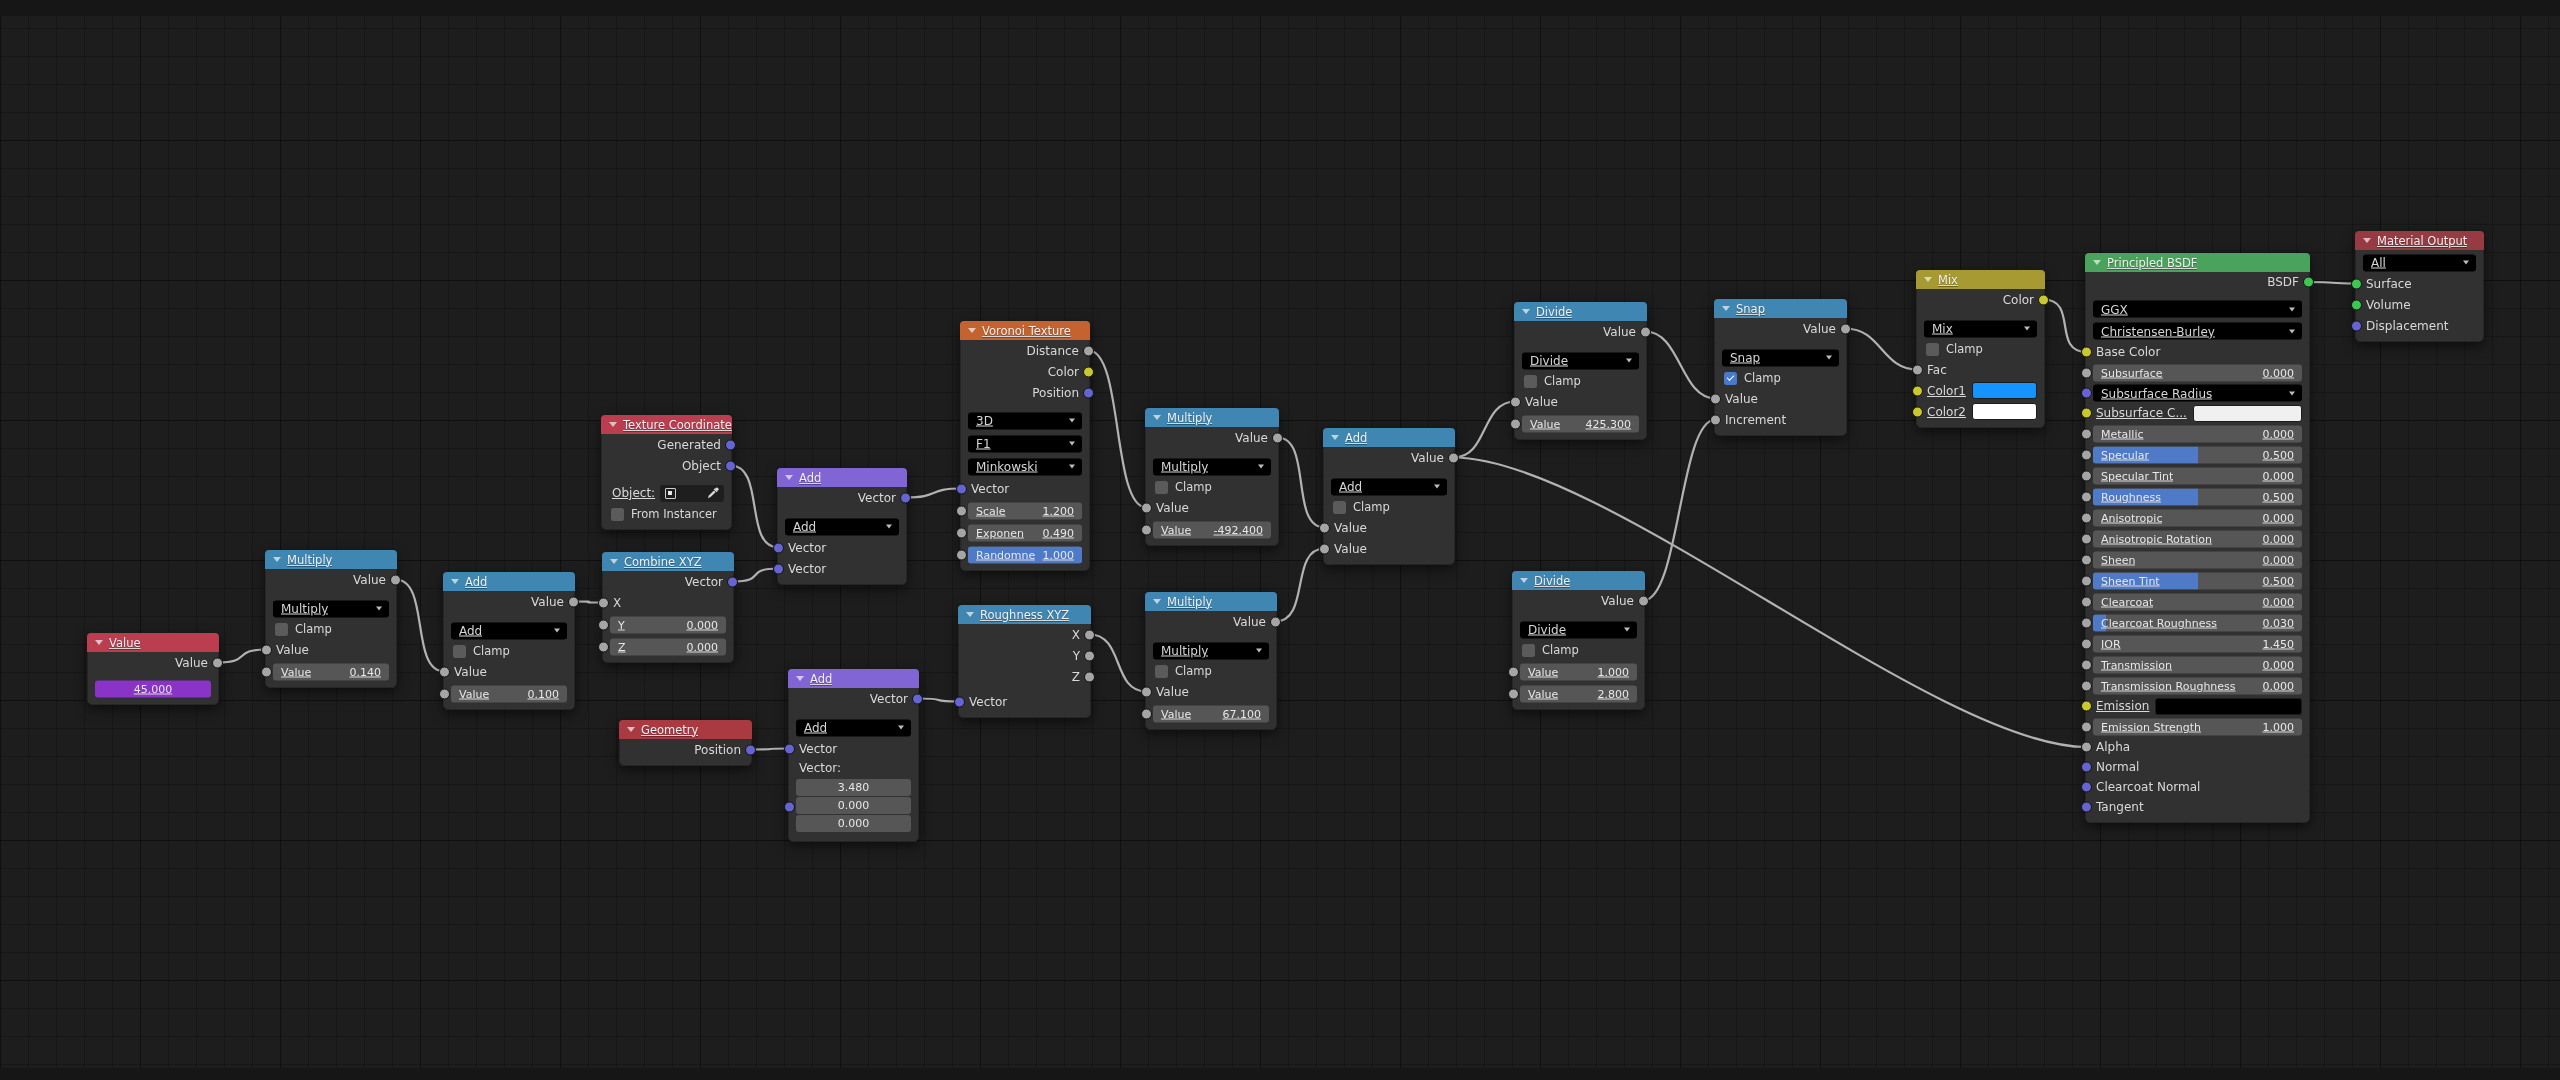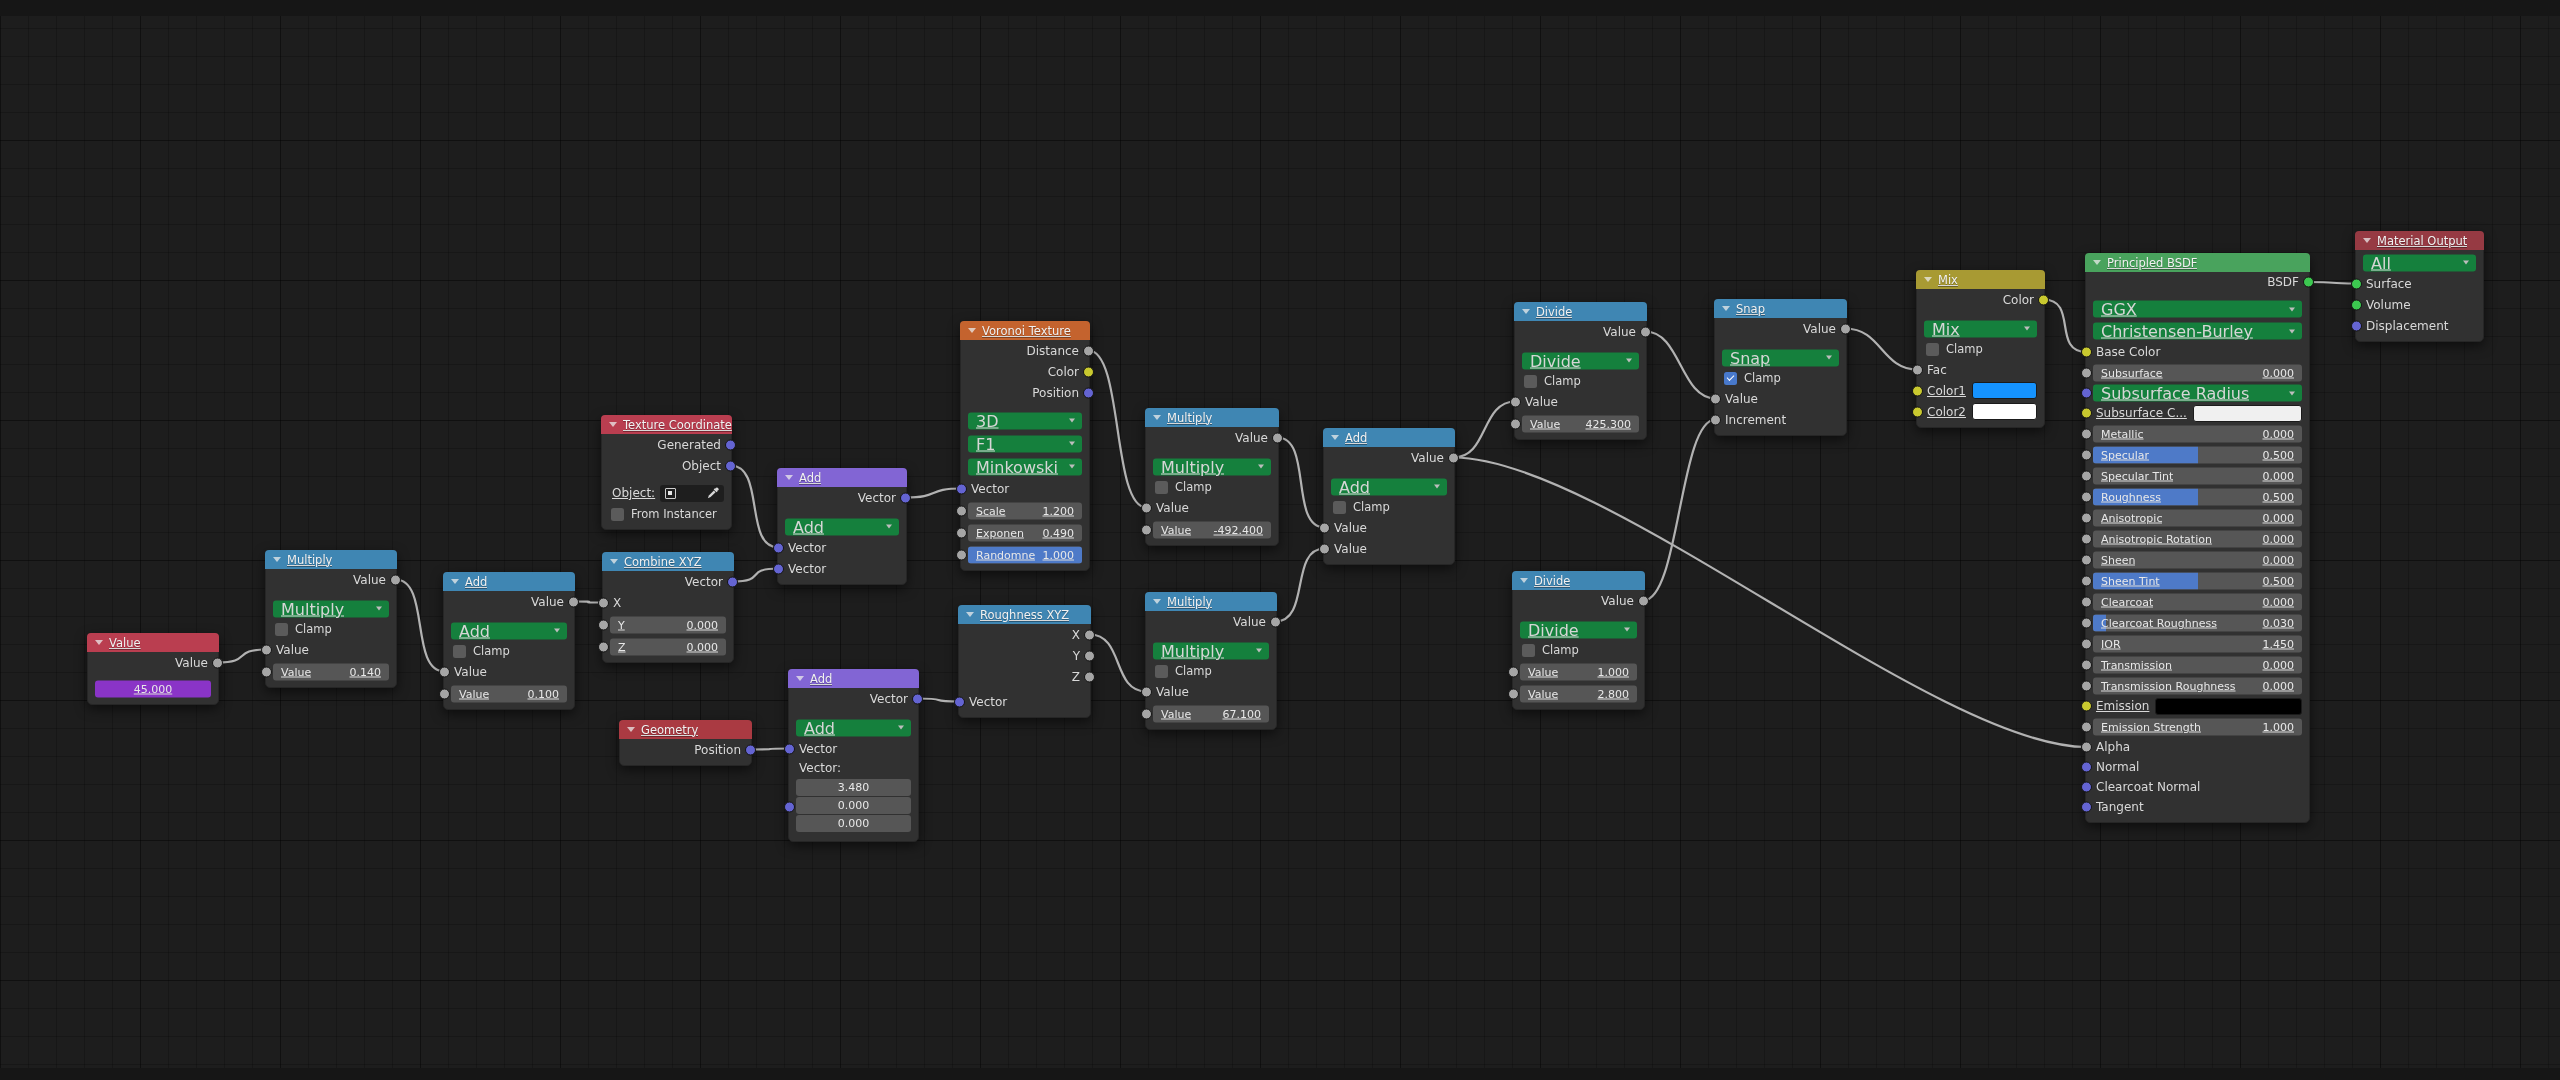--- a/index.html
+++ b/index.html
@@ -37,22 +37,22 @@
   .sock{position:absolute;width:9px;height:9px;border-radius:50%;
     border:1px solid #141414;left:-5px;top:50%;transform:translateY(-50%);z-index:3;}
   .sock.r{left:auto;right:-5px;}
   .field{position:relative;height:17px;margin:1px 7px;background:#565656;border-radius:3px;
     display:flex;align-items:center;overflow:hidden;font-size:11px;color:#e8e8e8;top:50%;transform:translateY(-50%);}
   .vecstack .field{top:0;transform:none;}
   .ffill{position:absolute;left:0;top:0;bottom:0;background:#4e7ac8;}
   .flabel{margin-left:8px;position:relative;z-index:1;white-space:nowrap;overflow:hidden;}
   .fvalue{margin-left:auto;margin-right:8px;position:relative;z-index:1;white-space:nowrap;}
   .fvalue.center{margin:0 auto;}
-  .drop{position:relative;top:50%;transform:translateY(-50%);height:17px;margin:0 7px;background:#15803d;
-    border-radius:3px;display:flex;align-items:center;font-size:16px;color:#d6d6d6;}
+  .drop{position:relative;top:50%;transform:translateY(-50%);height:17px;margin:0 7px;background:#000000;
+    border-radius:3px;display:flex;align-items:center;font-size:12px;color:#d6d6d6;}
   .dlabel{margin-left:8px;white-space:nowrap;overflow:hidden;}
   .chev{margin-left:auto;margin-right:7px;width:0;height:0;
     border-left:3.5px solid transparent;border-right:3.5px solid transparent;
     border-top:4px solid #bdbdbd;flex-shrink:0;}
   .checkrow{position:absolute;top:50%;transform:translateY(-50%);left:9px;right:6px;
     display:flex;align-items:center;gap:7px;font-size:11.5px;}
   .cbox{width:13px;height:13px;border-radius:2.5px;background:#5b5b5b;position:relative;flex-shrink:0;}
   .cbox.checked{background:#4879cc;}
   .cbox.checked::after{content:"";position:absolute;left:3px;top:3px;width:6px;height:3px;
     border-left:1.6px solid #fff;border-bottom:1.6px solid #fff;transform:rotate(-45deg);}

